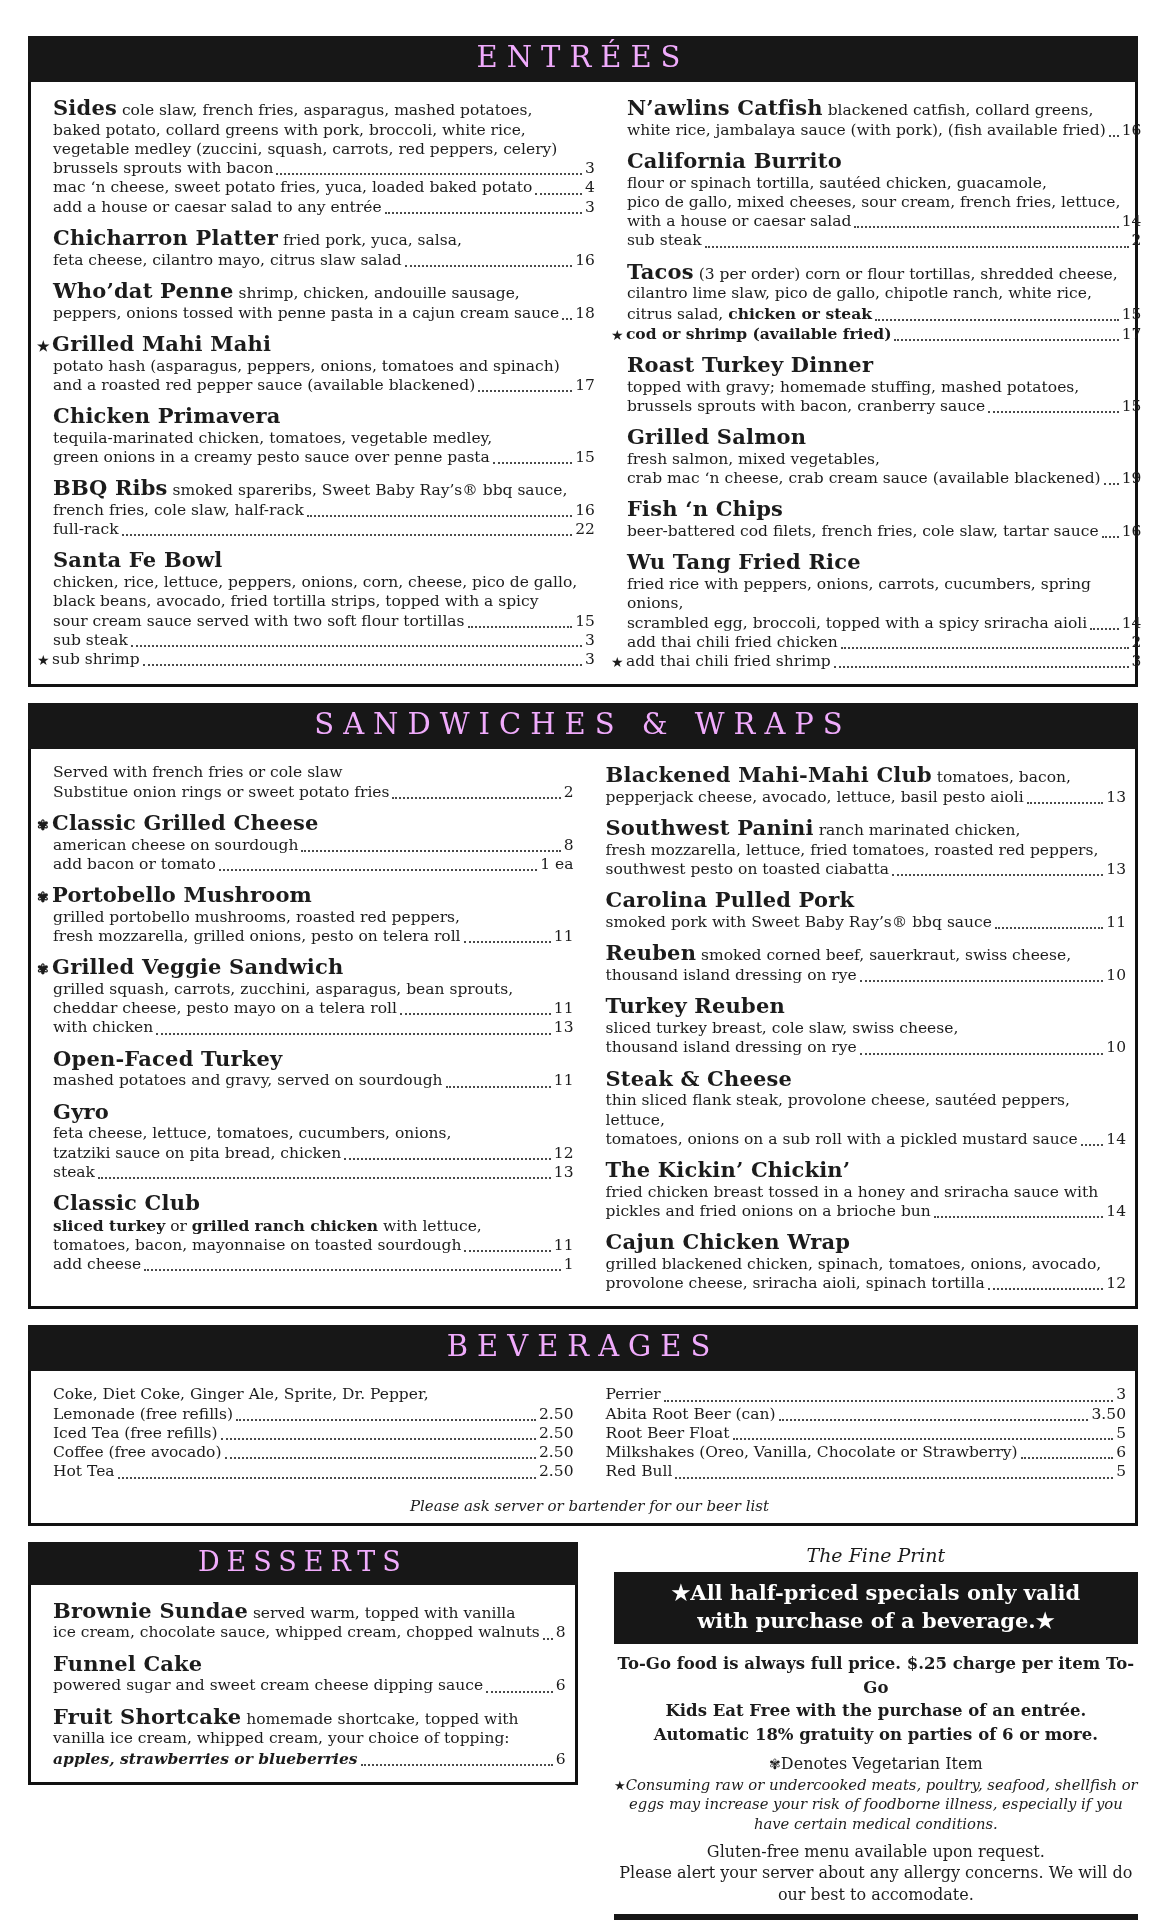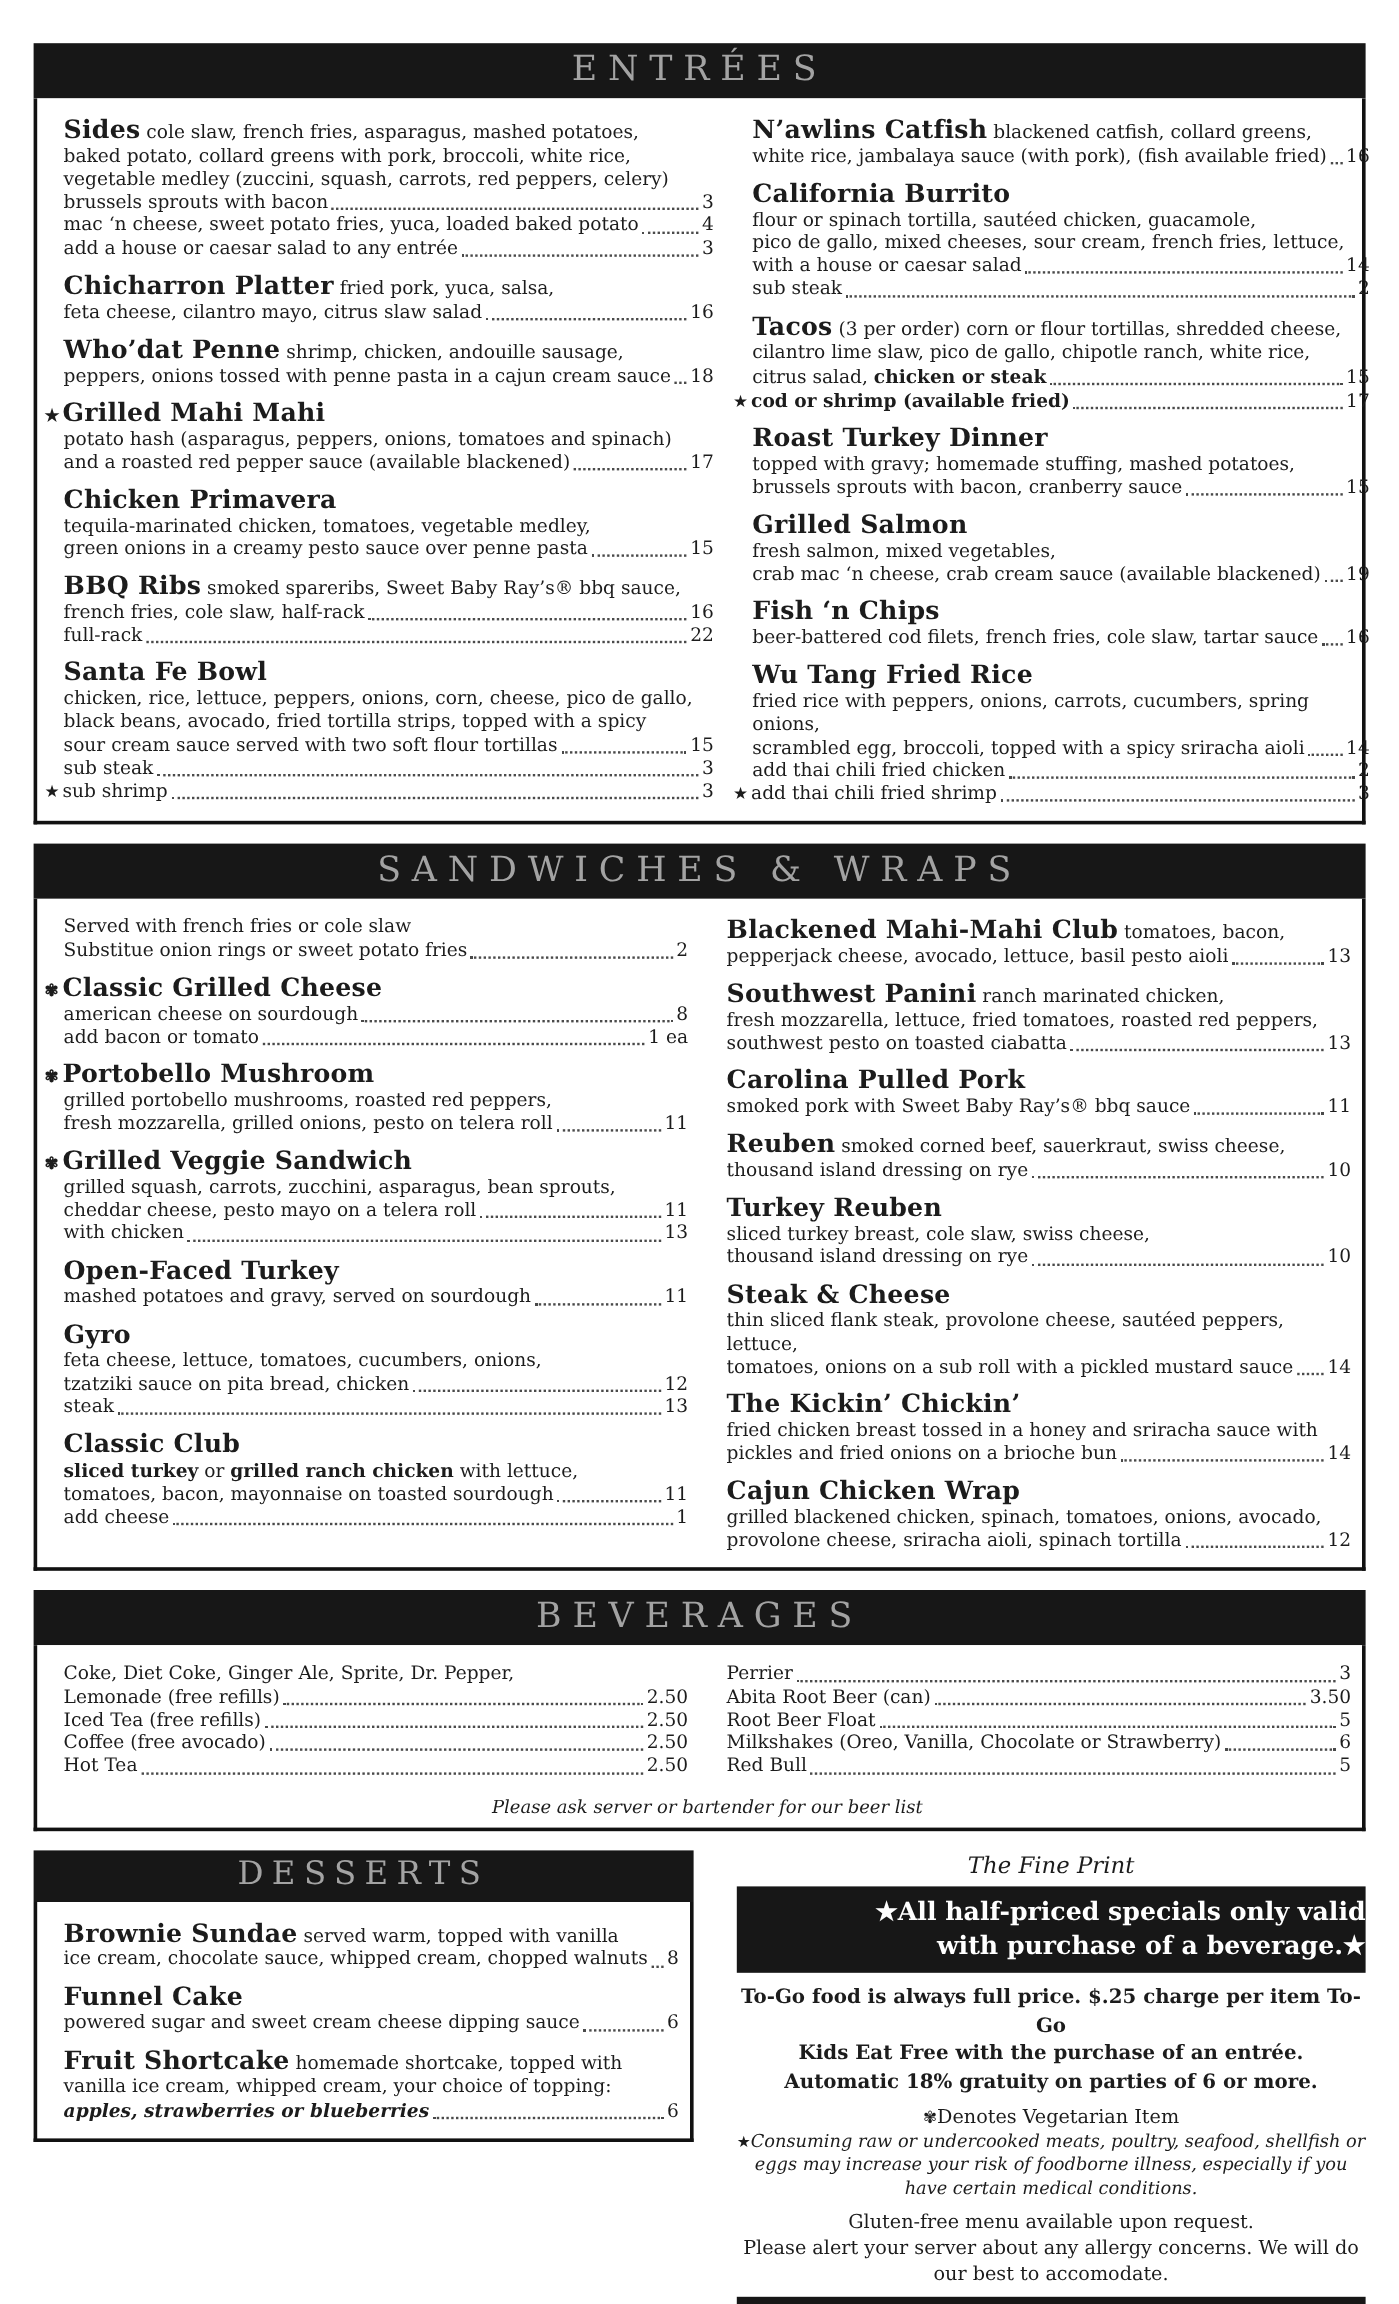--- a/index.html
+++ b/index.html
@@ -2,21 +2,21 @@
 <html><head>
 <meta charset="utf-8">
 <style>
   html,body{margin:0;padding:0;background:#e8e8e8;}
   .page{
     width:1166px;height:1920px;box-sizing:border-box;background:#ffffff;
     padding:36px 28px 10px;overflow:hidden;
     font-family:"DejaVu Serif","Liberation Serif",serif;color:#1c1c1c;position:relative;
   }
   .banner{
-    background:#171717;color:#a3a3a3;text-align:center;
+    background:#171717;color:#f0abfc;text-align:center;
     font-size:29px;letter-spacing:9px;padding:4px 0 8px;font-weight:400;
   }
   .box{border:3px solid #111;border-top:none;padding:8px 9px 4px 22px;background:#fff;}
   .cols{display:grid;grid-template-columns:1fr 1fr;column-gap:32px;}
   section{margin-bottom:16px;}
   .item{margin:6px 0 9px;}
   .head{font-size:21px;font-weight:bold;line-height:1.18;letter-spacing:.2px;}
   .head .inline{font-size:15.5px;font-weight:normal;letter-spacing:0;}
   .line{font-size:15.5px;line-height:1.24;}
   .pl{display:flex;align-items:flex-end;font-size:15.5px;line-height:1.24;}
@@ -26,21 +26,21 @@
   .marker{display:inline-block;width:15px;margin-left:-16px;font-size:14px;vertical-align:baseline;}
   .bold{font-weight:bold;}
   .ital{font-style:italic;}
   .bev-note{text-align:center;font-style:italic;font-size:15px;margin:6px 0 4px;}
   
   .bottom{display:flex;gap:36px;align-items:flex-start;}
   .desserts-col{flex:0 0 438px;border-radius:28px;}
   .desserts-col .banner{font-size:27px;letter-spacing:7px;}
   .fineprint{flex:1;text-align:center;padding-top:0;}
   .fp-title{font-size:19px;font-weight:normal;font-style:italic;margin:2px 0 6px;}
-  .fp-banner{background:#171717;color:#fff;font-weight:bold;font-size:21px;line-height:1.35;padding:7px 0 9px;text-align:right;}
+  .fp-banner{background:#171717;color:#fff;font-weight:bold;font-size:21px;line-height:1.35;padding:7px 0 9px;}
   .fp-bold{font-weight:bold;font-size:16.5px;line-height:1.42;margin-top:8px;}
   .fp-veg{font-size:16px;margin-top:8px;}
   .fp-star-note{font-style:italic;font-size:14.8px;line-height:1.32;margin-top:2px;}
   .fp-extra{font-size:16px;line-height:1.35;margin-top:7px;}
   .fp-site{background:#171717;color:#fff;font-weight:bold;font-size:26px;letter-spacing:2px;padding:3px 0 6px;margin-top:9px;}
 </style>
 </head>
 <body>
 
 <div class="page">

